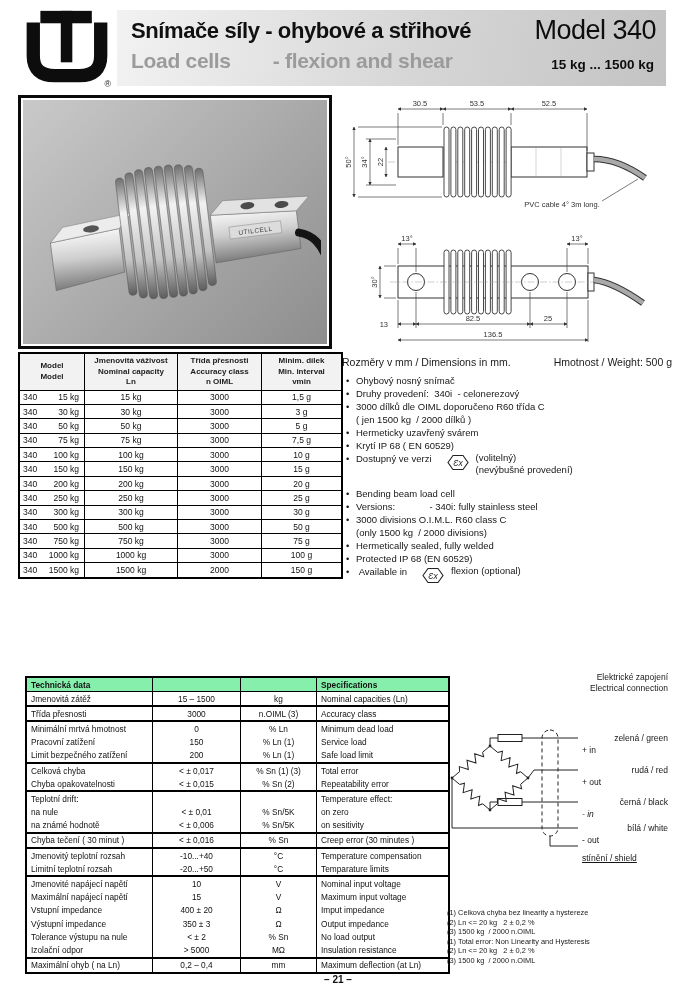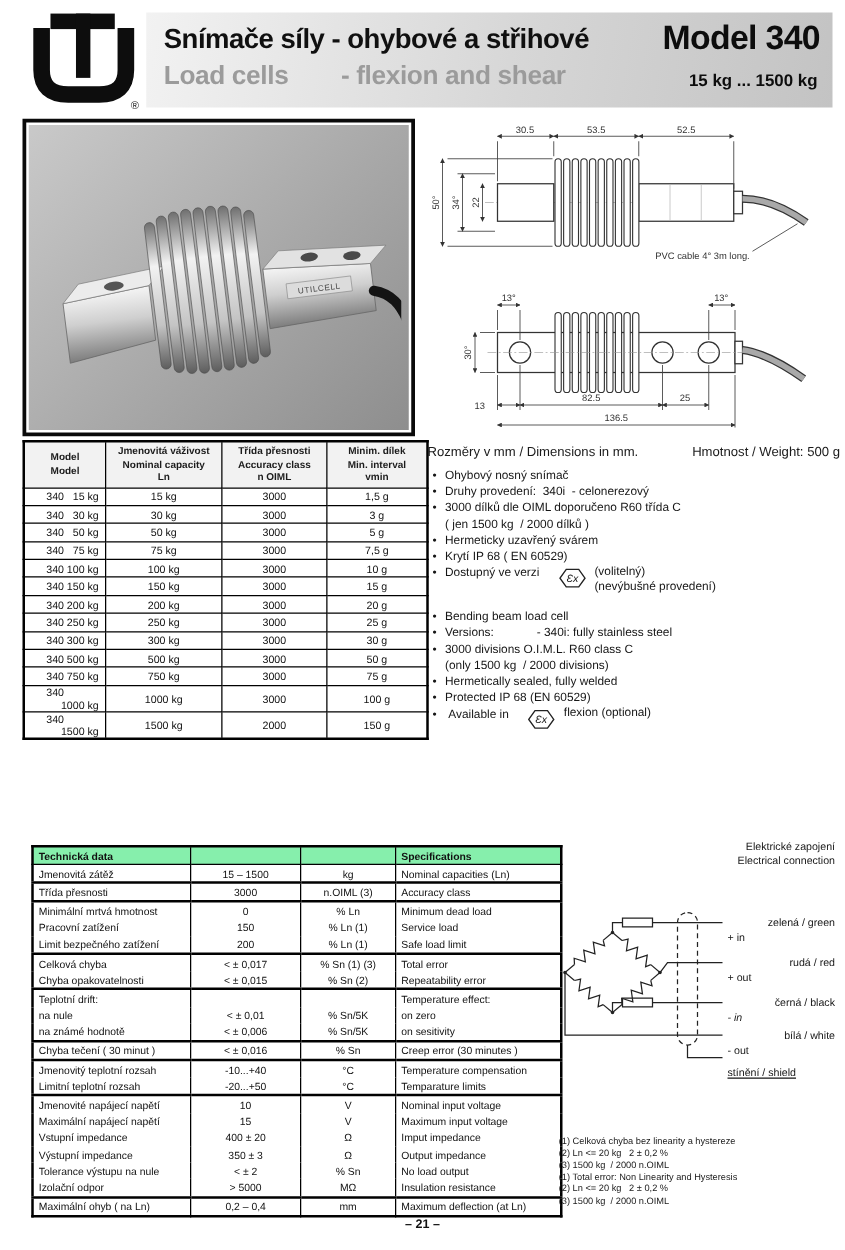--- a/index.html
+++ b/index.html
@@ -5,39 +5,39 @@
   html,body{margin:0;padding:0;background:#fff;}
   body{font-family:"Liberation Sans","DejaVu Sans",sans-serif;color:#1c1c1c;}
   #page{position:relative;width:676px;height:1000px;background:#fff;outline:1px solid #c9c9c9;overflow:hidden;}
 
   
   #logo{position:absolute;left:12px;top:8px;width:102px;height:82px;}
   #hdr-band{position:absolute;left:117px;top:10px;width:549px;height:76px;
     background:linear-gradient(100deg,#f2f2f2 0%,#d6d6d6 55%,#c3c3c3 100%);}
   #hdr-title-cs{position:absolute;left:14px;top:8px;font-size:22px;font-weight:bold;color:#101010;letter-spacing:-0.4px;}
   #hdr-title-en{position:absolute;left:14px;top:39px;font-size:21px;font-weight:bold;color:#9b9b9b;letter-spacing:-0.3px;white-space:pre;}
-  #hdr-model{position:absolute;right:10px;top:5px;font-size:27px;font-weight:bold;color:#0d0d0d;letter-spacing:-0.5px;}
+  #hdr-model{position:absolute;right:10px;top:5px;font-size:27px;font-weight:normal;color:#0d0d0d;letter-spacing:-0.5px;}
   #hdr-range{position:absolute;right:12px;top:47px;font-size:13.5px;font-weight:bold;color:#0d0d0d;}
 
   
   #photo{position:absolute;left:18px;top:95px;width:304px;height:244px;border:3px solid #0a0a0a;background:#fff;padding:2px;}
   #photo-inner{width:100%;height:100%;background:linear-gradient(135deg,#c9c9c9 0%,#a8a8a8 55%,#8e8e8e 100%);}
 
   
   .drawing{position:absolute;}
   svg text{font-family:"Liberation Sans","DejaVu Sans",sans-serif;}
   #captions{position:absolute;left:342px;top:356px;width:330px;display:flex;justify-content:space-between;font-size:10.5px;color:#1a1a1a;}
 
   
   #cap-table{position:absolute;left:18px;top:352px;width:310px;border-collapse:collapse;table-layout:fixed;}
   #cap-table th,#cap-table td{border:1px solid #000;font-size:8.5px;padding:0;}
   #cap-table{border:2px solid #000;}
   #cap-table th{font-size:8px;font-weight:bold;line-height:10.5px;padding:2px 1px;background:#f2f2f2;}
   #cap-table td{height:13.4px;text-align:center;color:#111;}
-  #cap-table td.c1{text-align:left;padding-left:14px;}
+  #cap-table td.c1{text-align:left;}
   #cap-table td.c1 .m{float:left;padding-left:3px;}
   #cap-table td.c1 .k{float:right;padding-right:5px;}
   .w1{width:62px;} .w2{width:90px;} .w3{width:81px;} .w4{width:77px;}
 
   
   .featlist{position:absolute;left:346px;width:328px;font-size:9.5px;line-height:13px;color:#161616;}
   #feats-cs{top:374px;} #feats-en{top:487px;}
   .feat{display:flex;align-items:flex-start;}
   .feat .bul{width:10px;flex:none;}
   .feat .txt{white-space:pre-wrap;}

